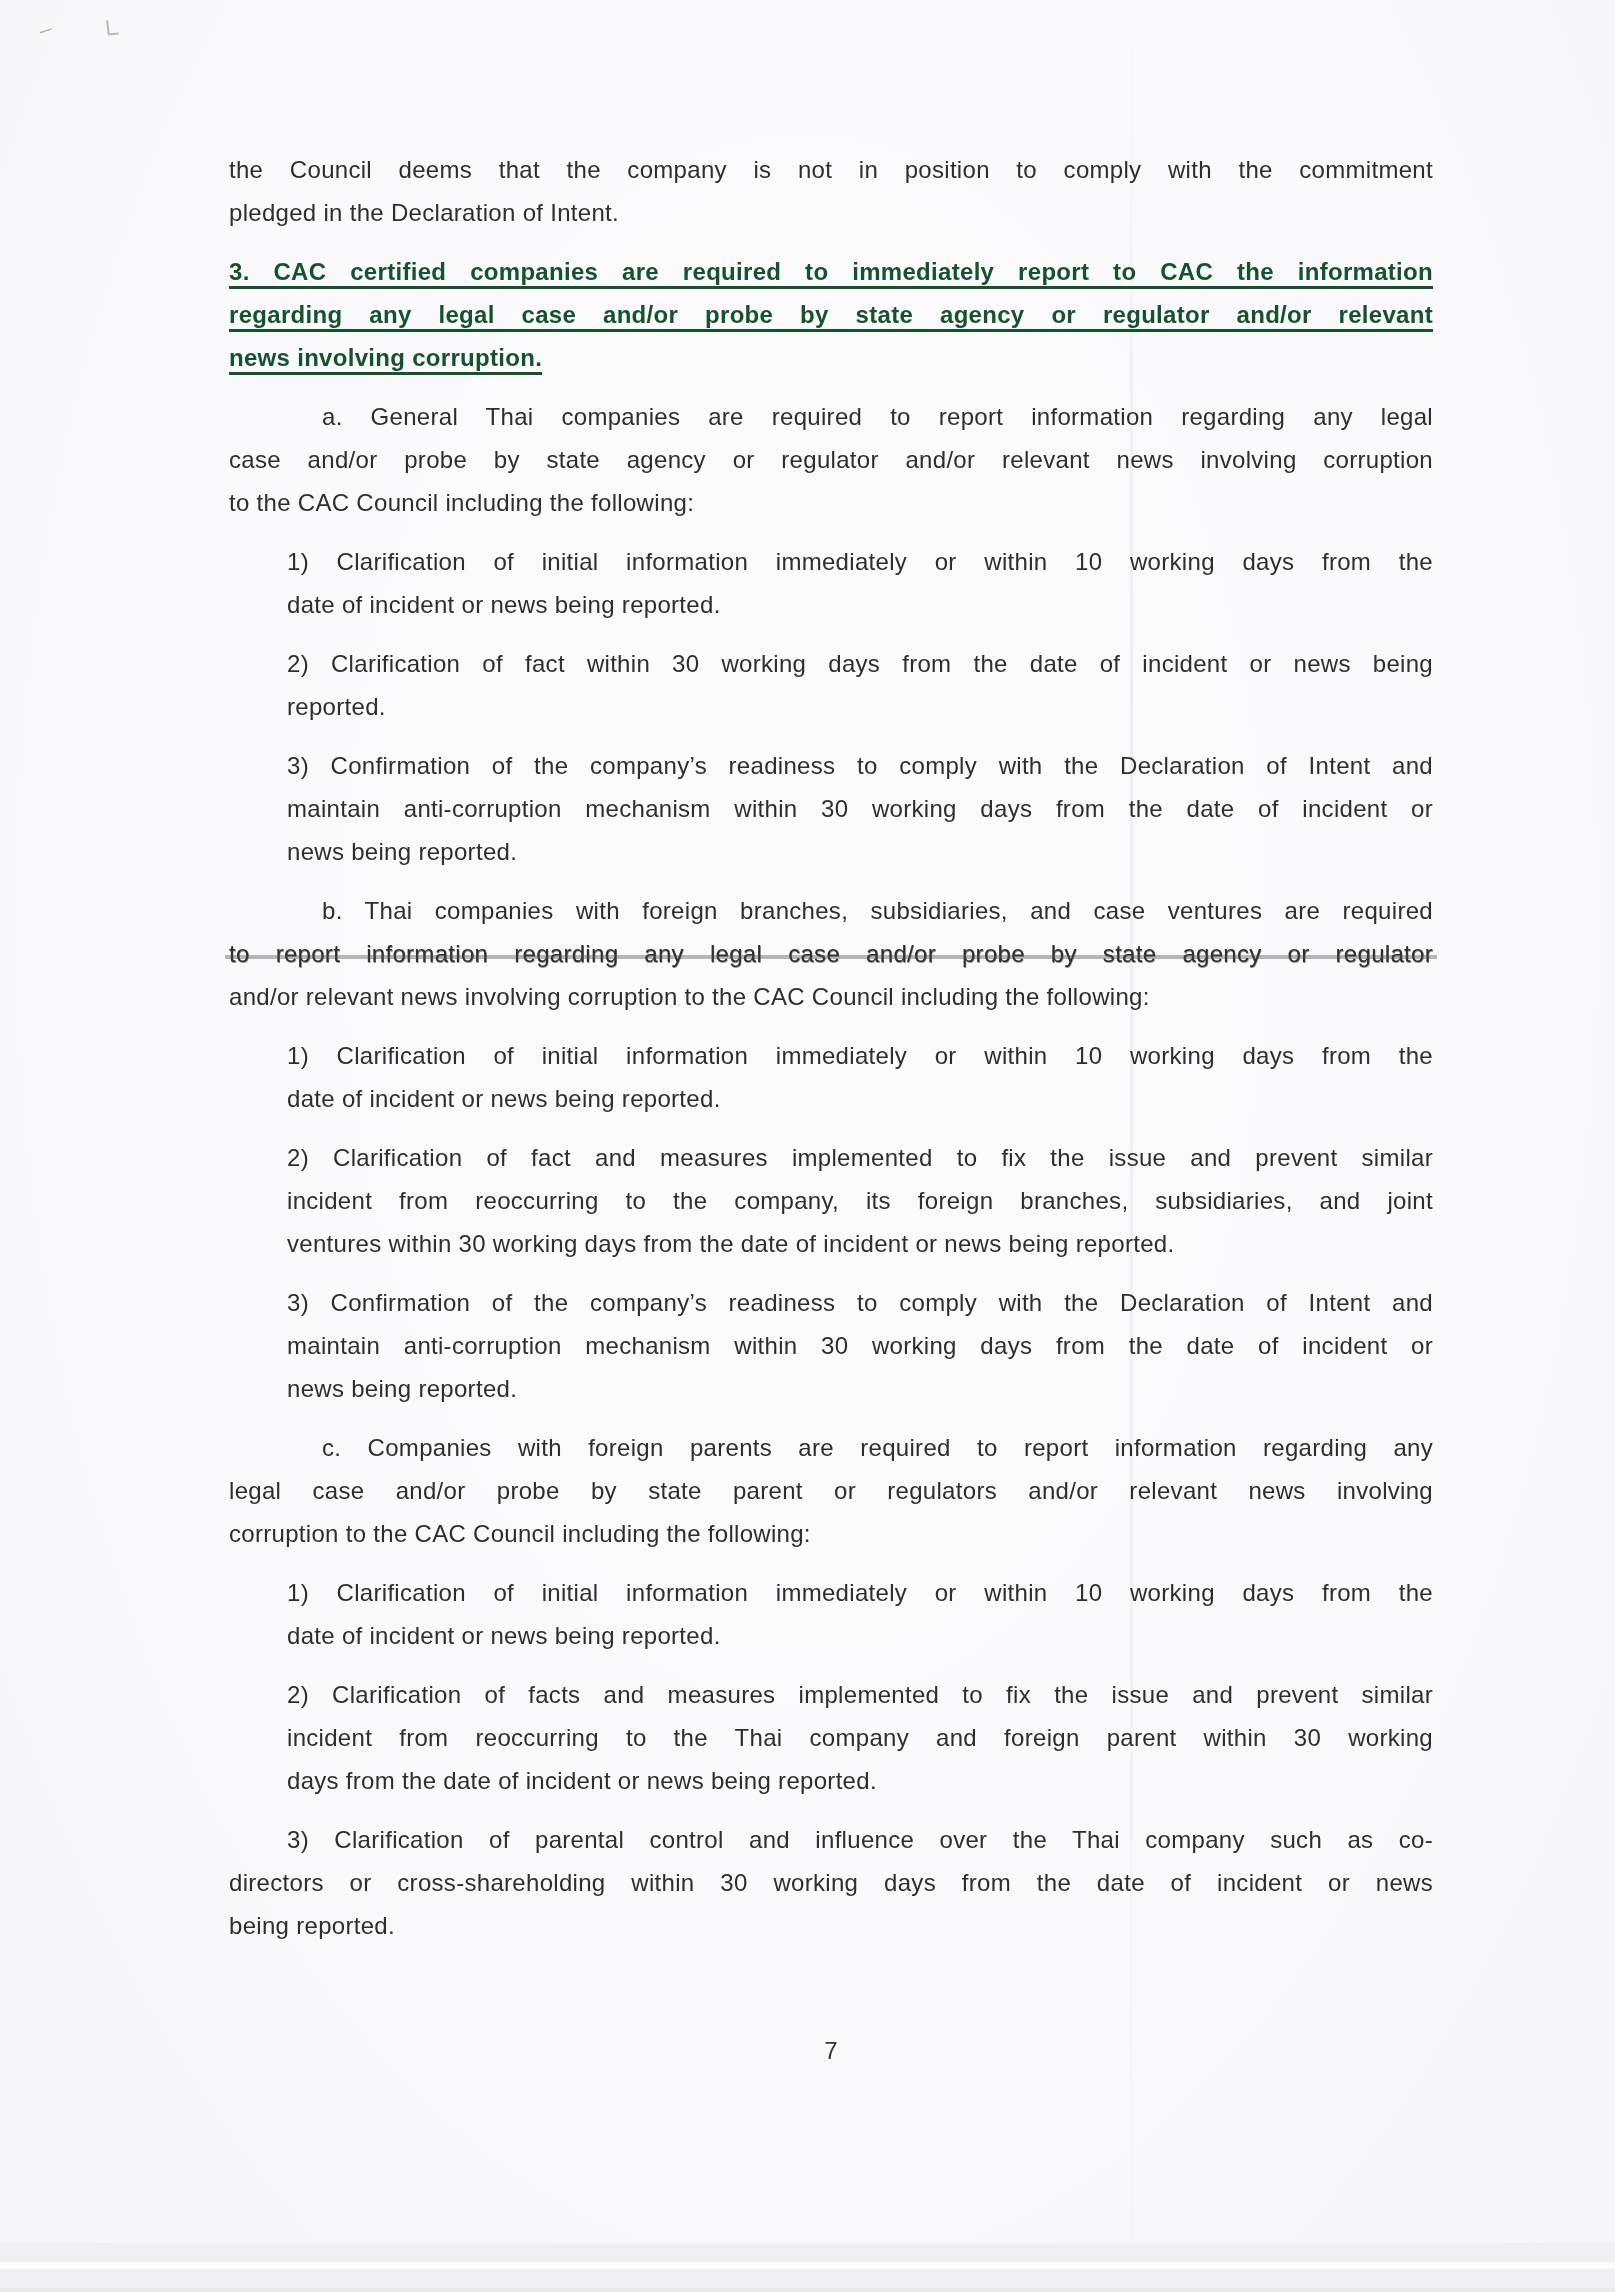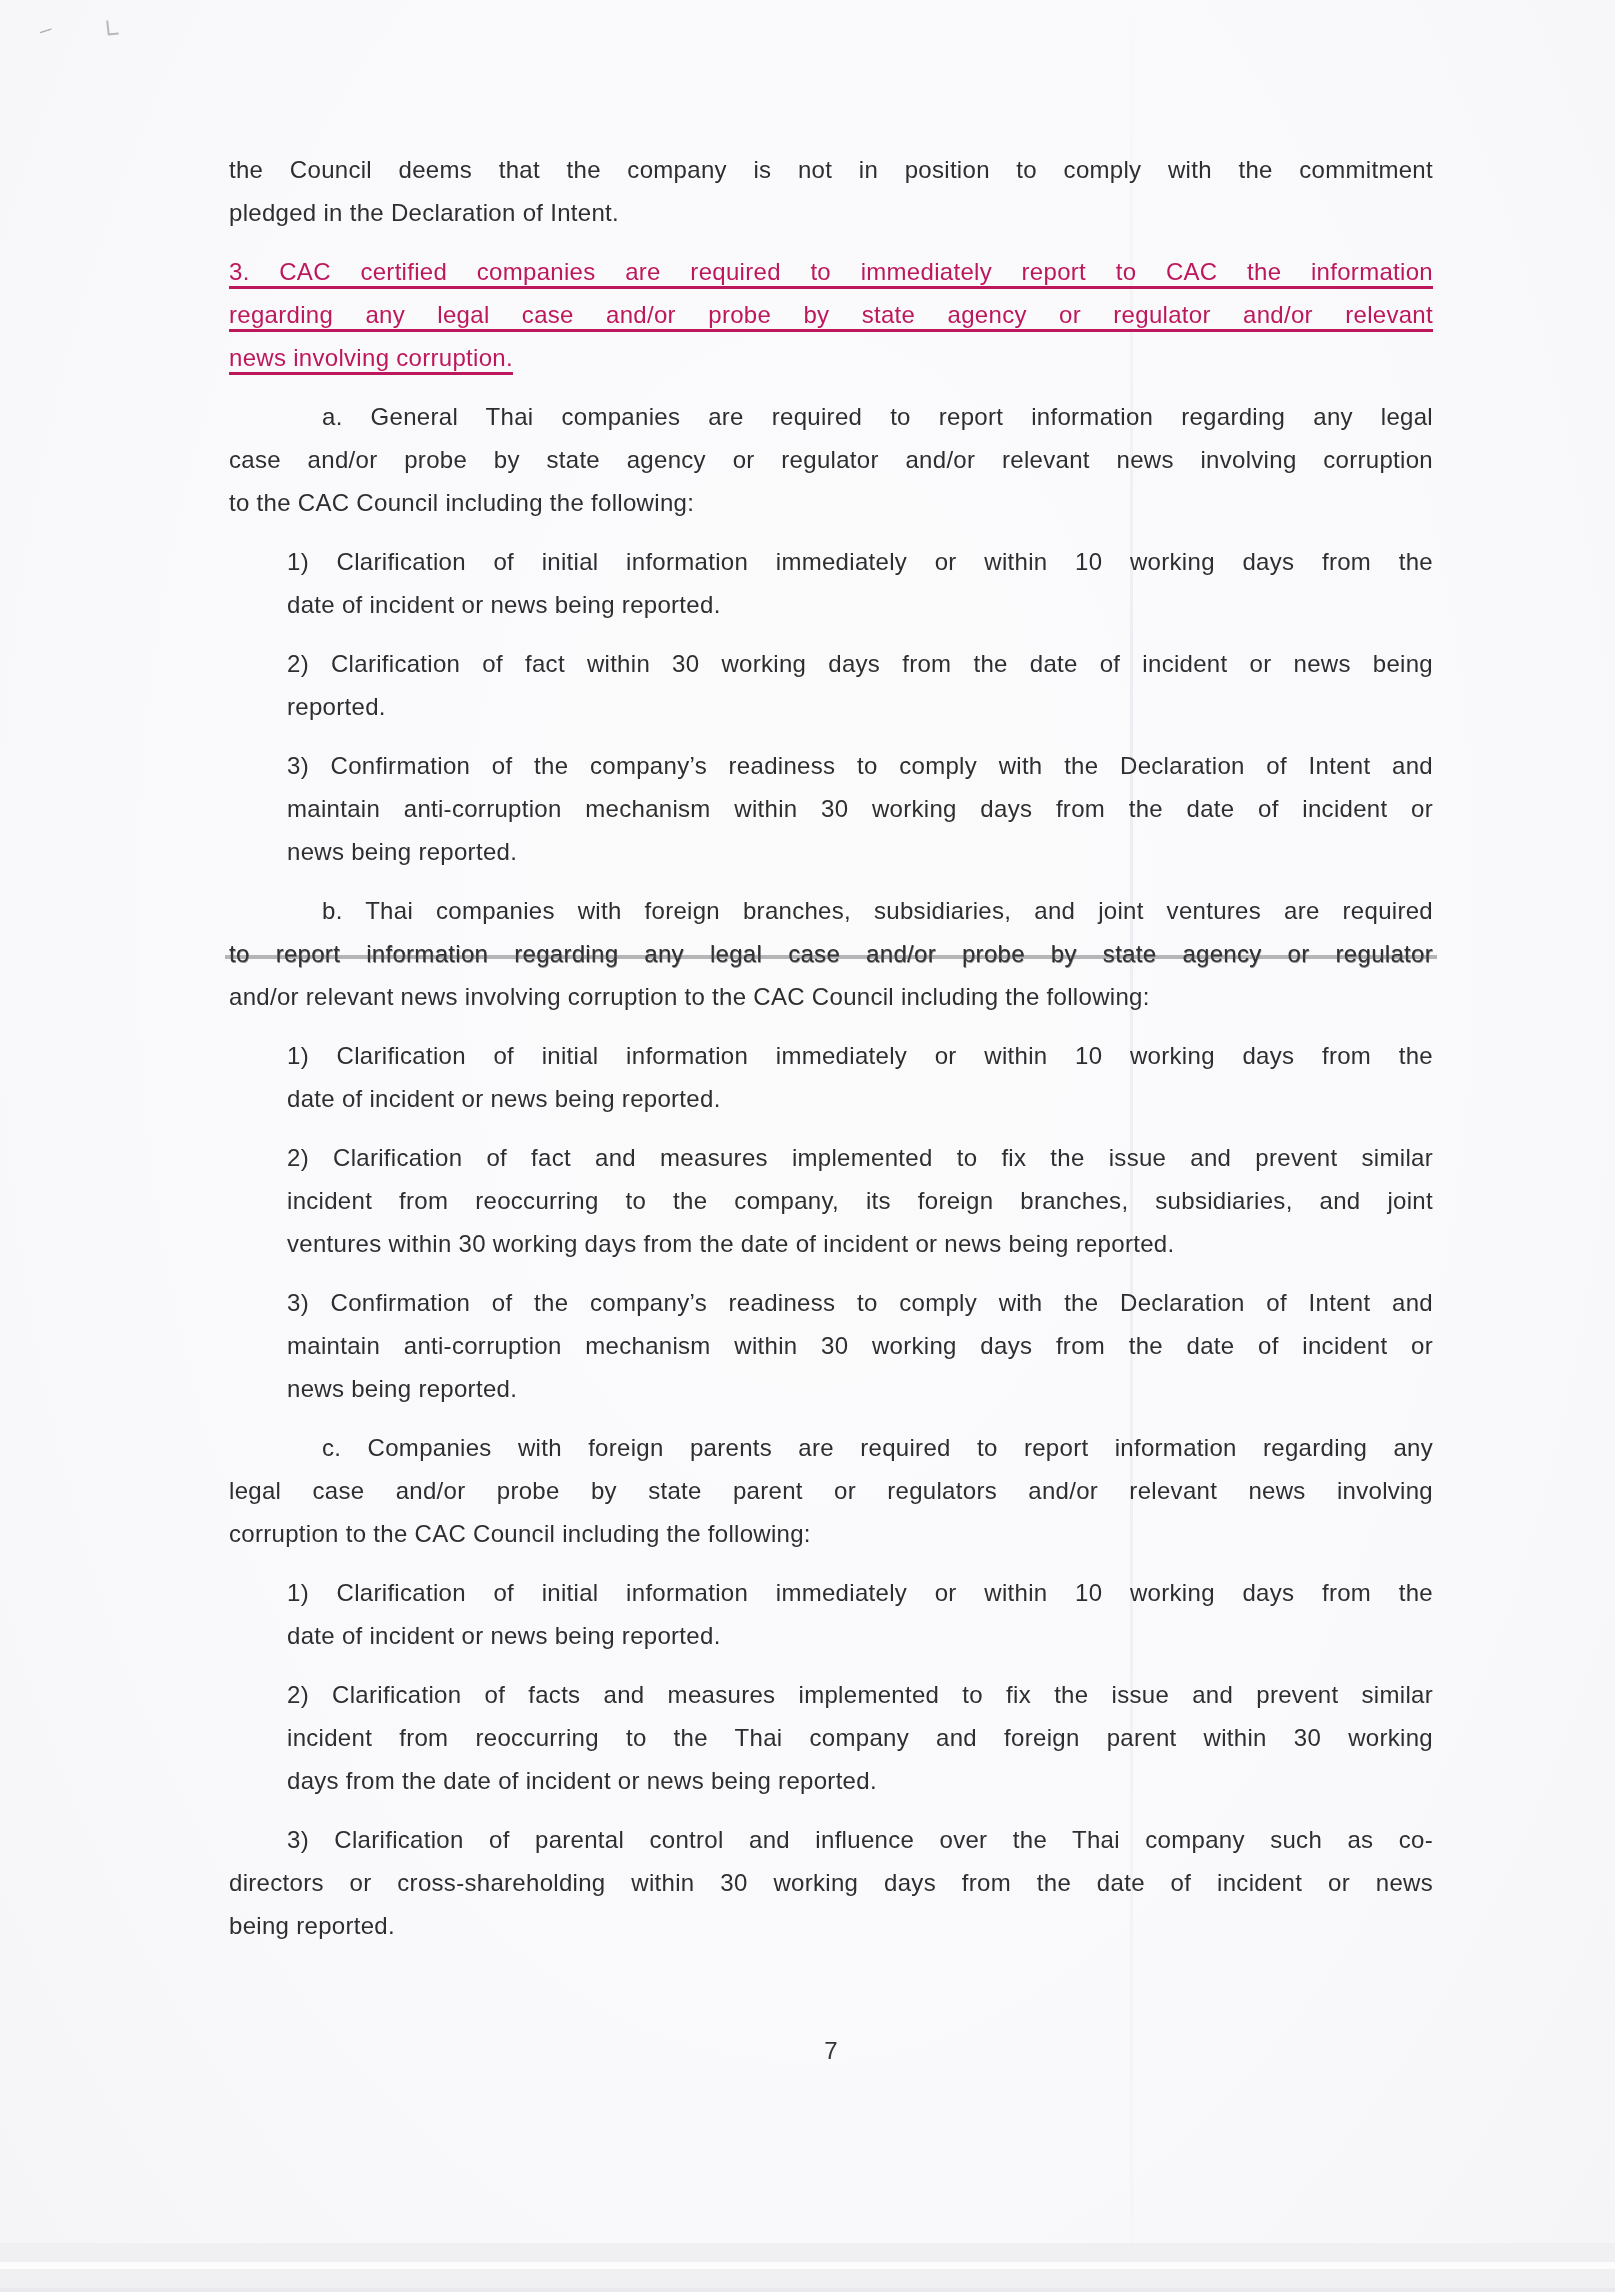--- a/index.html
+++ b/index.html
@@ -28,25 +28,25 @@
   .block { margin-bottom: 16px; }
   .line {
     text-align: justify;
     text-align-last: justify;
   }
   .line.no-just {
     text-align: right;
     text-align-last: left;
   }
   .heading .line {
-    font-weight: 400;
+    font-weight: 700;
     text-decoration: underline;
     text-decoration-thickness: 2.7px;
     text-underline-offset: 6.3px;
-    color: #be185d;
+    color: #14532d;
   }
   .indent-first { padding-left: 93px; }
   .indent-block { margin-left: 58px; }
   .smeared {
     position: relative;
     text-shadow: 0.5px 0.8px 0.6px rgba(55,55,58,0.55);
   }
   .smeared::after {
     content: "";
     position: absolute;
@@ -156,21 +156,21 @@
         <div class="block list-item">
           <div class="line indent-block">2) Clarification of fact within 30 working days from the date of incident or news being</div>
           <div class="line no-just indent-block">reported.</div>
         </div>
         <div class="block list-item">
           <div class="line indent-block">3) Confirmation of the company’s readiness to comply with the Declaration of Intent and</div>
           <div class="line indent-block">maintain anti-corruption mechanism within 30 working days from the date of incident or</div>
           <div class="line no-just indent-block">news being reported.</div>
         </div>
         <div class="block paragraph">
-          <div class="line indent-first">b. Thai companies with foreign branches, subsidiaries, and joint ventures are required</div>
+          <div class="line indent-first">b. Thai companies with foreign branches, subsidiaries, and case ventures are required</div>
           <div class="line smeared">to report information regarding any legal case and/or probe by state agency or regulator</div>
           <div class="line no-just">and/or relevant news involving corruption to the CAC Council including the following:</div>
         </div>
         <div class="block list-item">
           <div class="line indent-block">1) Clarification of initial information immediately or within 10 working days from the</div>
           <div class="line no-just indent-block">date of incident or news being reported.</div>
         </div>
         <div class="block list-item">
           <div class="line indent-block">2) Clarification of fact and measures implemented to fix the issue and prevent similar</div>
           <div class="line indent-block">incident from reoccurring to the company, its foreign branches, subsidiaries, and joint</div>

